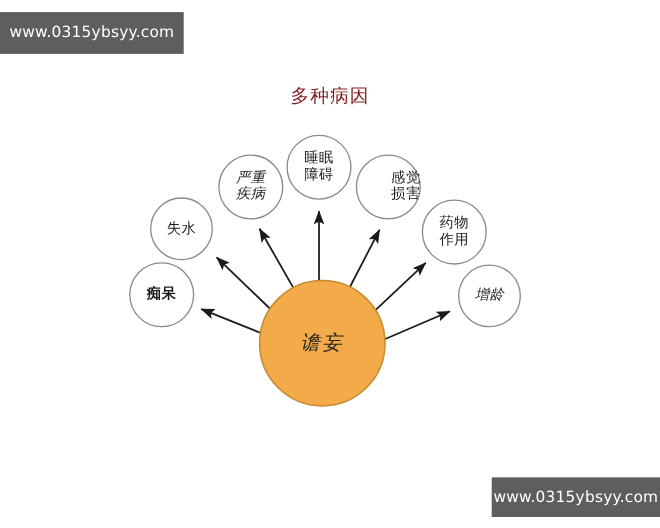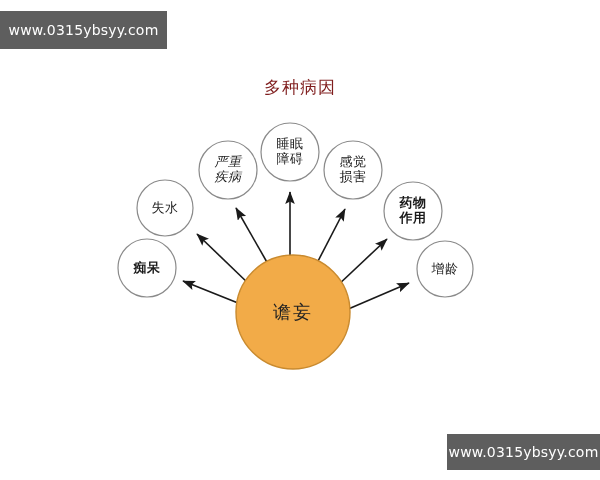--- a/index.html
+++ b/index.html
@@ -82,20 +82,21 @@
     pointer-events: none;
   }
   .node-label.satellite {
     font-size: 13px;
     letter-spacing: 0.5px;
   }
   .node-label.center {
     font-size: 18px;
     letter-spacing: 2px;
     color: #222222;
+    font-style: italic;
   }
 </style>
 </head>
 <body>
 
 <div id="canvas">
 
   <div class="watermark top-left">www.0315ybsyy.com</div>
 
   <div id="diagram-title">多种病因</div>
@@ -133,21 +134,21 @@
   </svg>
 
   <div class="node-label center" style="left:293px; top:312px;">谵妄</div>
 
   <div class="node-label satellite" style="left:147px; top:268px;font-weight:bold;">痴呆</div>
   <div class="node-label satellite" style="left:165px; top:208px;font-family:Liberation Serif, serif;">失水</div>
   <div class="node-label satellite" style="left:228px; top:170px;font-style:italic;">严重
 疾病</div>
   <div class="node-label satellite" style="left:290px; top:152px;">睡眠
 障碍</div>
-  <div class="node-label satellite" style="left:353px; top:170px;">感觉
+  <div class="node-label satellite" style="left:369px; top:170px;">感觉
 损害</div>
-  <div class="node-label satellite" style="left:413px; top:211px;font-weight:bold;">药物
+  <div class="node-label satellite" style="left:413px; top:211px;">药物
 作用</div>
-  <div class="node-label satellite" style="left:445px; top:269px;">增龄</div>
+  <div class="node-label satellite" style="left:445px; top:269px;font-style:italic;">增龄</div>
 
   <div class="watermark bottom-right">www.0315ybsyy.com</div>
 
 </div>
 
 </body></html>

